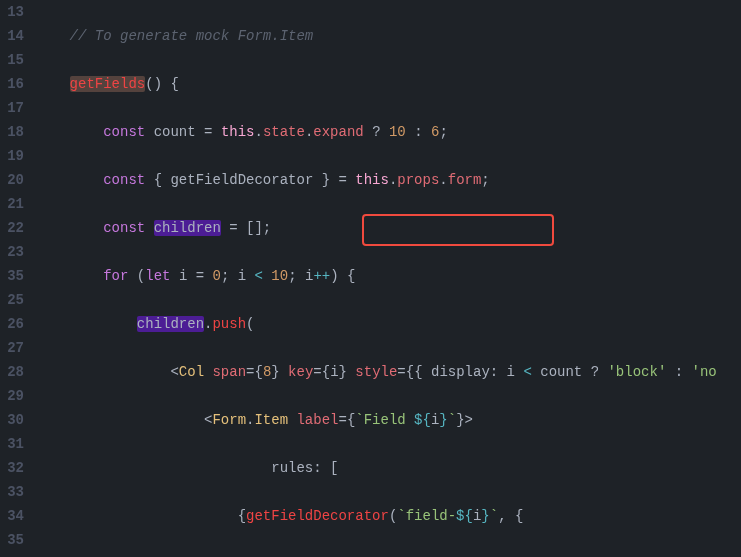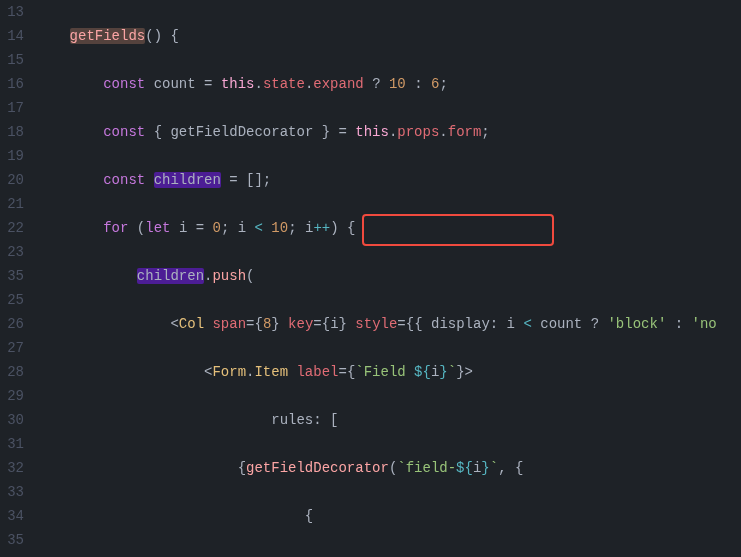--- a/index.html
+++ b/index.html
@@ -15,26 +15,26 @@
   }
   .editor { display: flex; }
   .gutter {
     width: 36px;
     text-align: right;
     color: #4b5263;
     padding-right: 12px;
     user-select: none;
     flex-shrink: 0;
   }
-  .gutter div { height: 24px; }
+  .gutter div { height: 24px; font-weight: bold; }
   .code { flex: 1; white-space: pre; position: relative; }
   .line { height: 24px; }
   .tok-comment { color: #5c6370; font-style: italic; }
   .tok-keyword { color: #c678dd; }
-  .tok-func { color: #fca5a5; }
+  .tok-func { color: #ef4444; }
   .tok-string { color: #98c379; }
   .tok-number { color: #d19a66; }
   .tok-const { color: #f9a8d4; }
   .tok-prop { color: #e06c75; }
   .tok-class { color: #e5c07b; }
   .tok-punc { color: #abb2bf; }
   .tok-op { color: #56b6c2; }
   .tok-plain { color: #abb2bf; }
   .hl-sel { background: #4c1d95; border-radius: 2px; }
   .hl-fn { background: rgba(97,75,67,0.8); border-radius: 2px; }
@@ -68,20 +68,21 @@
       <div>28</div>
       <div>29</div>
       <div>30</div>
       <div>31</div>
       <div>32</div>
       <div>33</div>
       <div>34</div>
       <div>35</div>
     </div>
   <div class="code">
+<div class="line">    <span class="tok-comment">// To generate mock Form.Item</span></div>
 <div class="line">    <span class="tok-func hl-fn">getFields</span><span class="tok-punc">() {</span></div>
 <div class="line">        <span class="tok-keyword">const</span> <span class="tok-plain">count</span><span class="tok-punc"> = </span><span class="tok-const">this</span><span class="tok-punc">.</span><span class="tok-prop">state</span><span class="tok-punc">.</span><span class="tok-prop">expand</span><span class="tok-punc"> ? </span><span class="tok-number">10</span><span class="tok-punc"> : </span><span class="tok-number">6</span><span class="tok-punc">;</span></div>
 <div class="line">        <span class="tok-keyword">const</span><span class="tok-punc"> { </span><span class="tok-plain">getFieldDecorator</span><span class="tok-punc"> } = </span><span class="tok-const">this</span><span class="tok-punc">.</span><span class="tok-prop">props</span><span class="tok-punc">.</span><span class="tok-prop">form</span><span class="tok-punc">;</span></div>
 <div class="line">        <span class="tok-keyword">const</span><span> </span><span class="tok-plain hl-sel">children</span><span class="tok-punc"> = [];</span></div>
 <div class="line">        <span class="tok-keyword">for</span><span class="tok-punc"> (</span><span class="tok-keyword">let</span><span> </span><span class="tok-plain">i</span><span class="tok-punc"> = </span><span class="tok-number">0</span><span class="tok-punc">; </span><span class="tok-plain">i</span><span class="tok-op"> &lt; </span><span class="tok-number">10</span><span class="tok-punc">; </span><span class="tok-plain">i</span><span class="tok-op">++</span><span class="tok-punc">) {</span></div>
 <div class="line">            <span class="tok-plain hl-sel">children</span><span class="tok-punc">.</span><span class="tok-func">push</span><span class="tok-punc">(</span></div>
 <div class="line">                <span class="tok-punc">&lt;</span><span class="tok-class">Col</span><span> </span><span class="tok-prop">span</span><span class="tok-punc">=</span><span class="tok-punc">{</span><span class="tok-number">8</span><span class="tok-punc">}</span> <span class="tok-prop">key</span><span class="tok-punc">=</span><span class="tok-punc">{</span><span class="tok-plain">i</span><span class="tok-punc">}</span> <span class="tok-prop">style</span><span class="tok-punc">=</span><span class="tok-punc">{{ </span><span class="tok-plain">display</span><span class="tok-punc">: </span><span class="tok-plain">i</span><span class="tok-op"> &lt; </span><span class="tok-plain">count</span><span class="tok-punc"> ? </span><span class="tok-string">'block'</span><span class="tok-punc"> : </span><span class="tok-string">'no</span></div>
 <div class="line">                    <span class="tok-punc">&lt;</span><span class="tok-class">Form</span><span class="tok-punc">.</span><span class="tok-class">Item</span><span> </span><span class="tok-prop">label</span><span class="tok-punc">=</span><span class="tok-punc">{</span><span class="tok-string">`Field </span><span class="tok-op">${</span><span class="tok-plain">i</span><span class="tok-op">}</span><span class="tok-string">`</span><span class="tok-punc">}&gt;</span></div>
 <div class="line">                            <span class="tok-plain">rules</span><span class="tok-punc">: [</span></div>
 <div class="line">                        <span class="tok-punc">{</span><span class="tok-func">getFieldDecorator</span><span class="tok-punc">(</span><span class="tok-string">`field-</span><span class="tok-op">${</span><span class="tok-plain">i</span><span class="tok-op">}</span><span class="tok-string">`</span><span class="tok-punc">, {</span></div>

